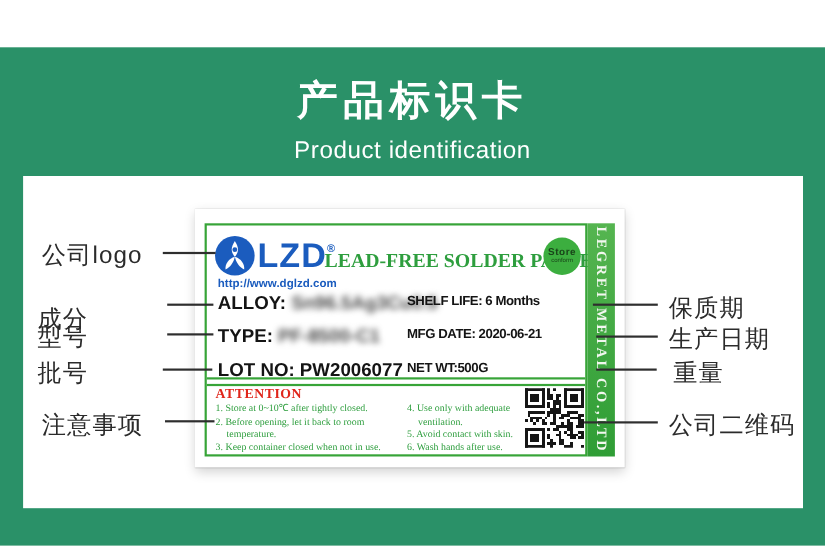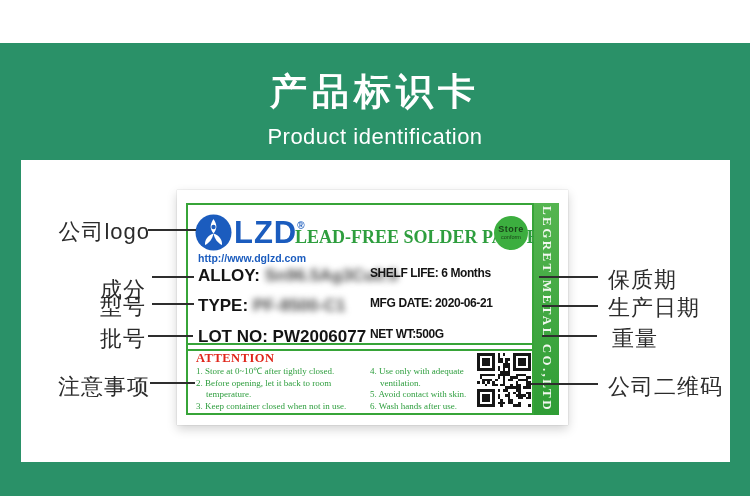--- a/index.html
+++ b/index.html
@@ -94,21 +94,21 @@
   .att-item { padding-left:10px; text-indent:-10px; }
 
   .qr-code { position:absolute; left:289px; top:148px; width:54px; height:54px; background:#fff; }
   .qr-code svg { width:100%; height:100%; shape-rendering:crispEdges; }
 
   
   .ann {
     color:#2b2b2b; font-size:22px; letter-spacing:1px;
     white-space:nowrap; z-index:3; font-weight:500;
   }
-  .ann-l { text-align:right; width:112px; }
+  .ann-l { text-align:left; width:112px; }
   .ann-l1 { left:38px; top:217px; }
   .ann-l2 { left:34px; top:275px; }
   .ann-l3 { left:34px; top:292px; }
   .ann-l4 { left:34px; top:324px; }
   .ann-l5 { left:38px; top:372px; }
   .ann-r1 { left:608px; top:265px; }
   .ann-r2 { left:608px; top:293px; }
   .ann-r3 { left:612px; top:324px;font-family:Liberation Mono, monospace; }
   .ann-r4 { left:608px; top:372px; }
 

